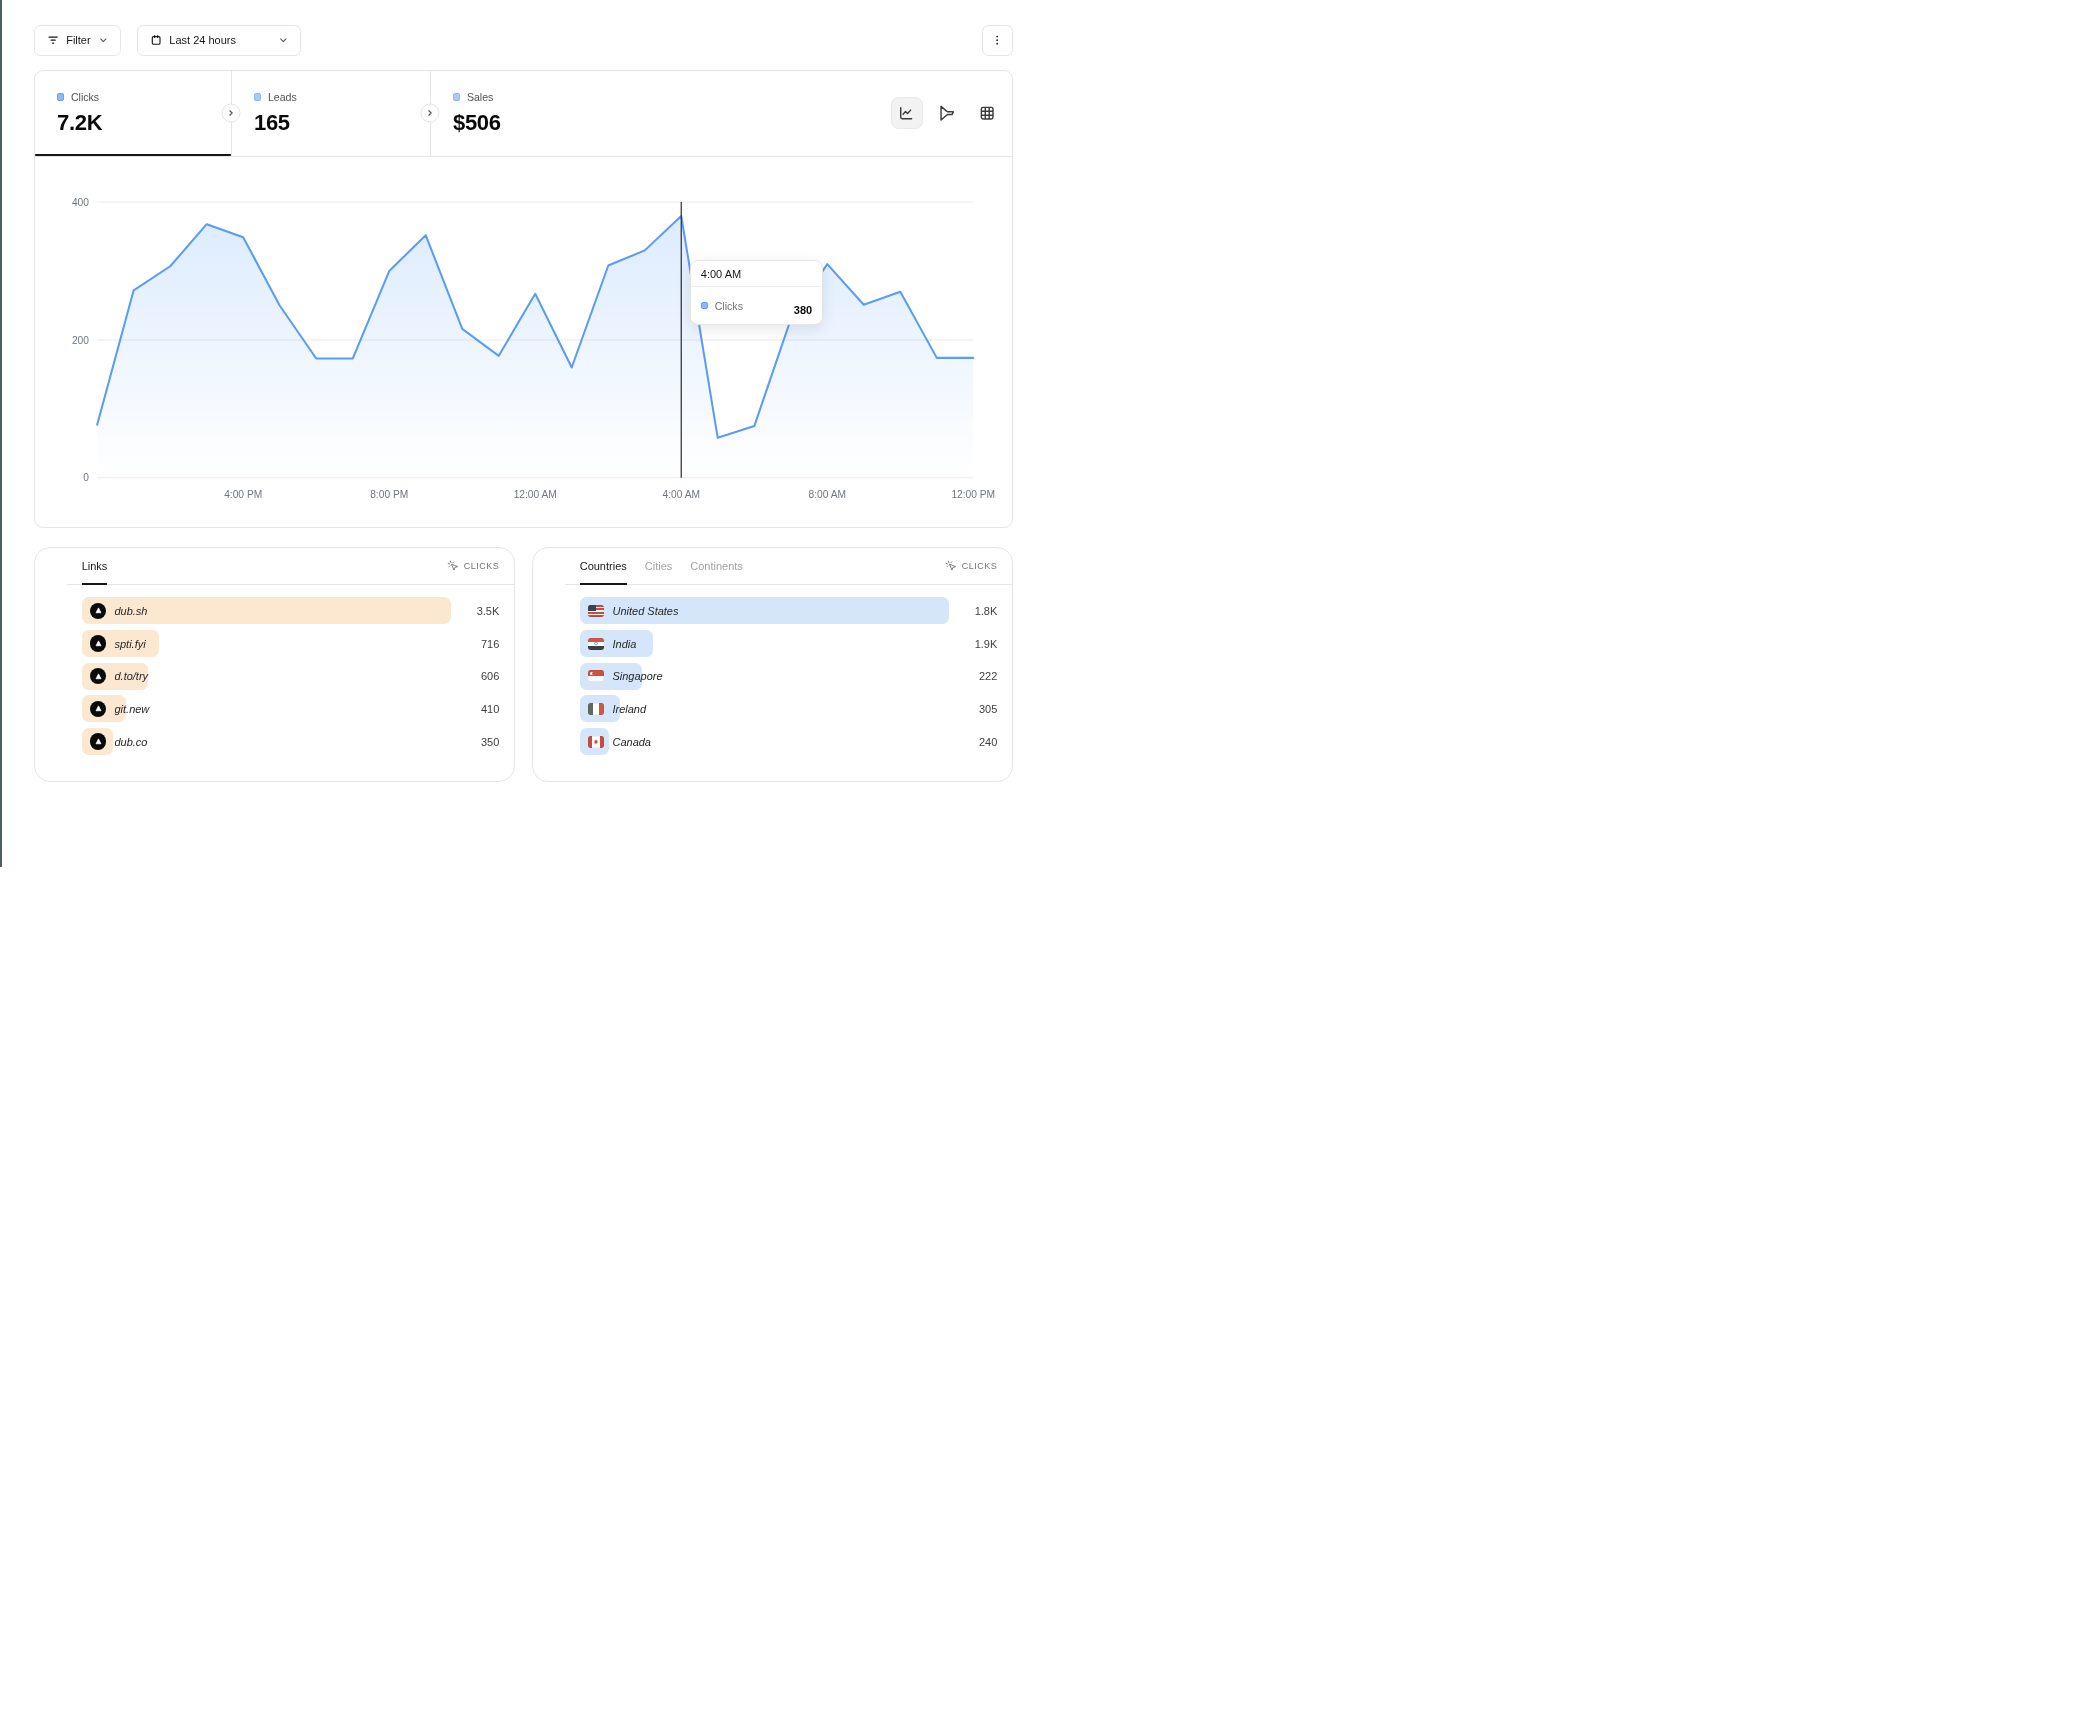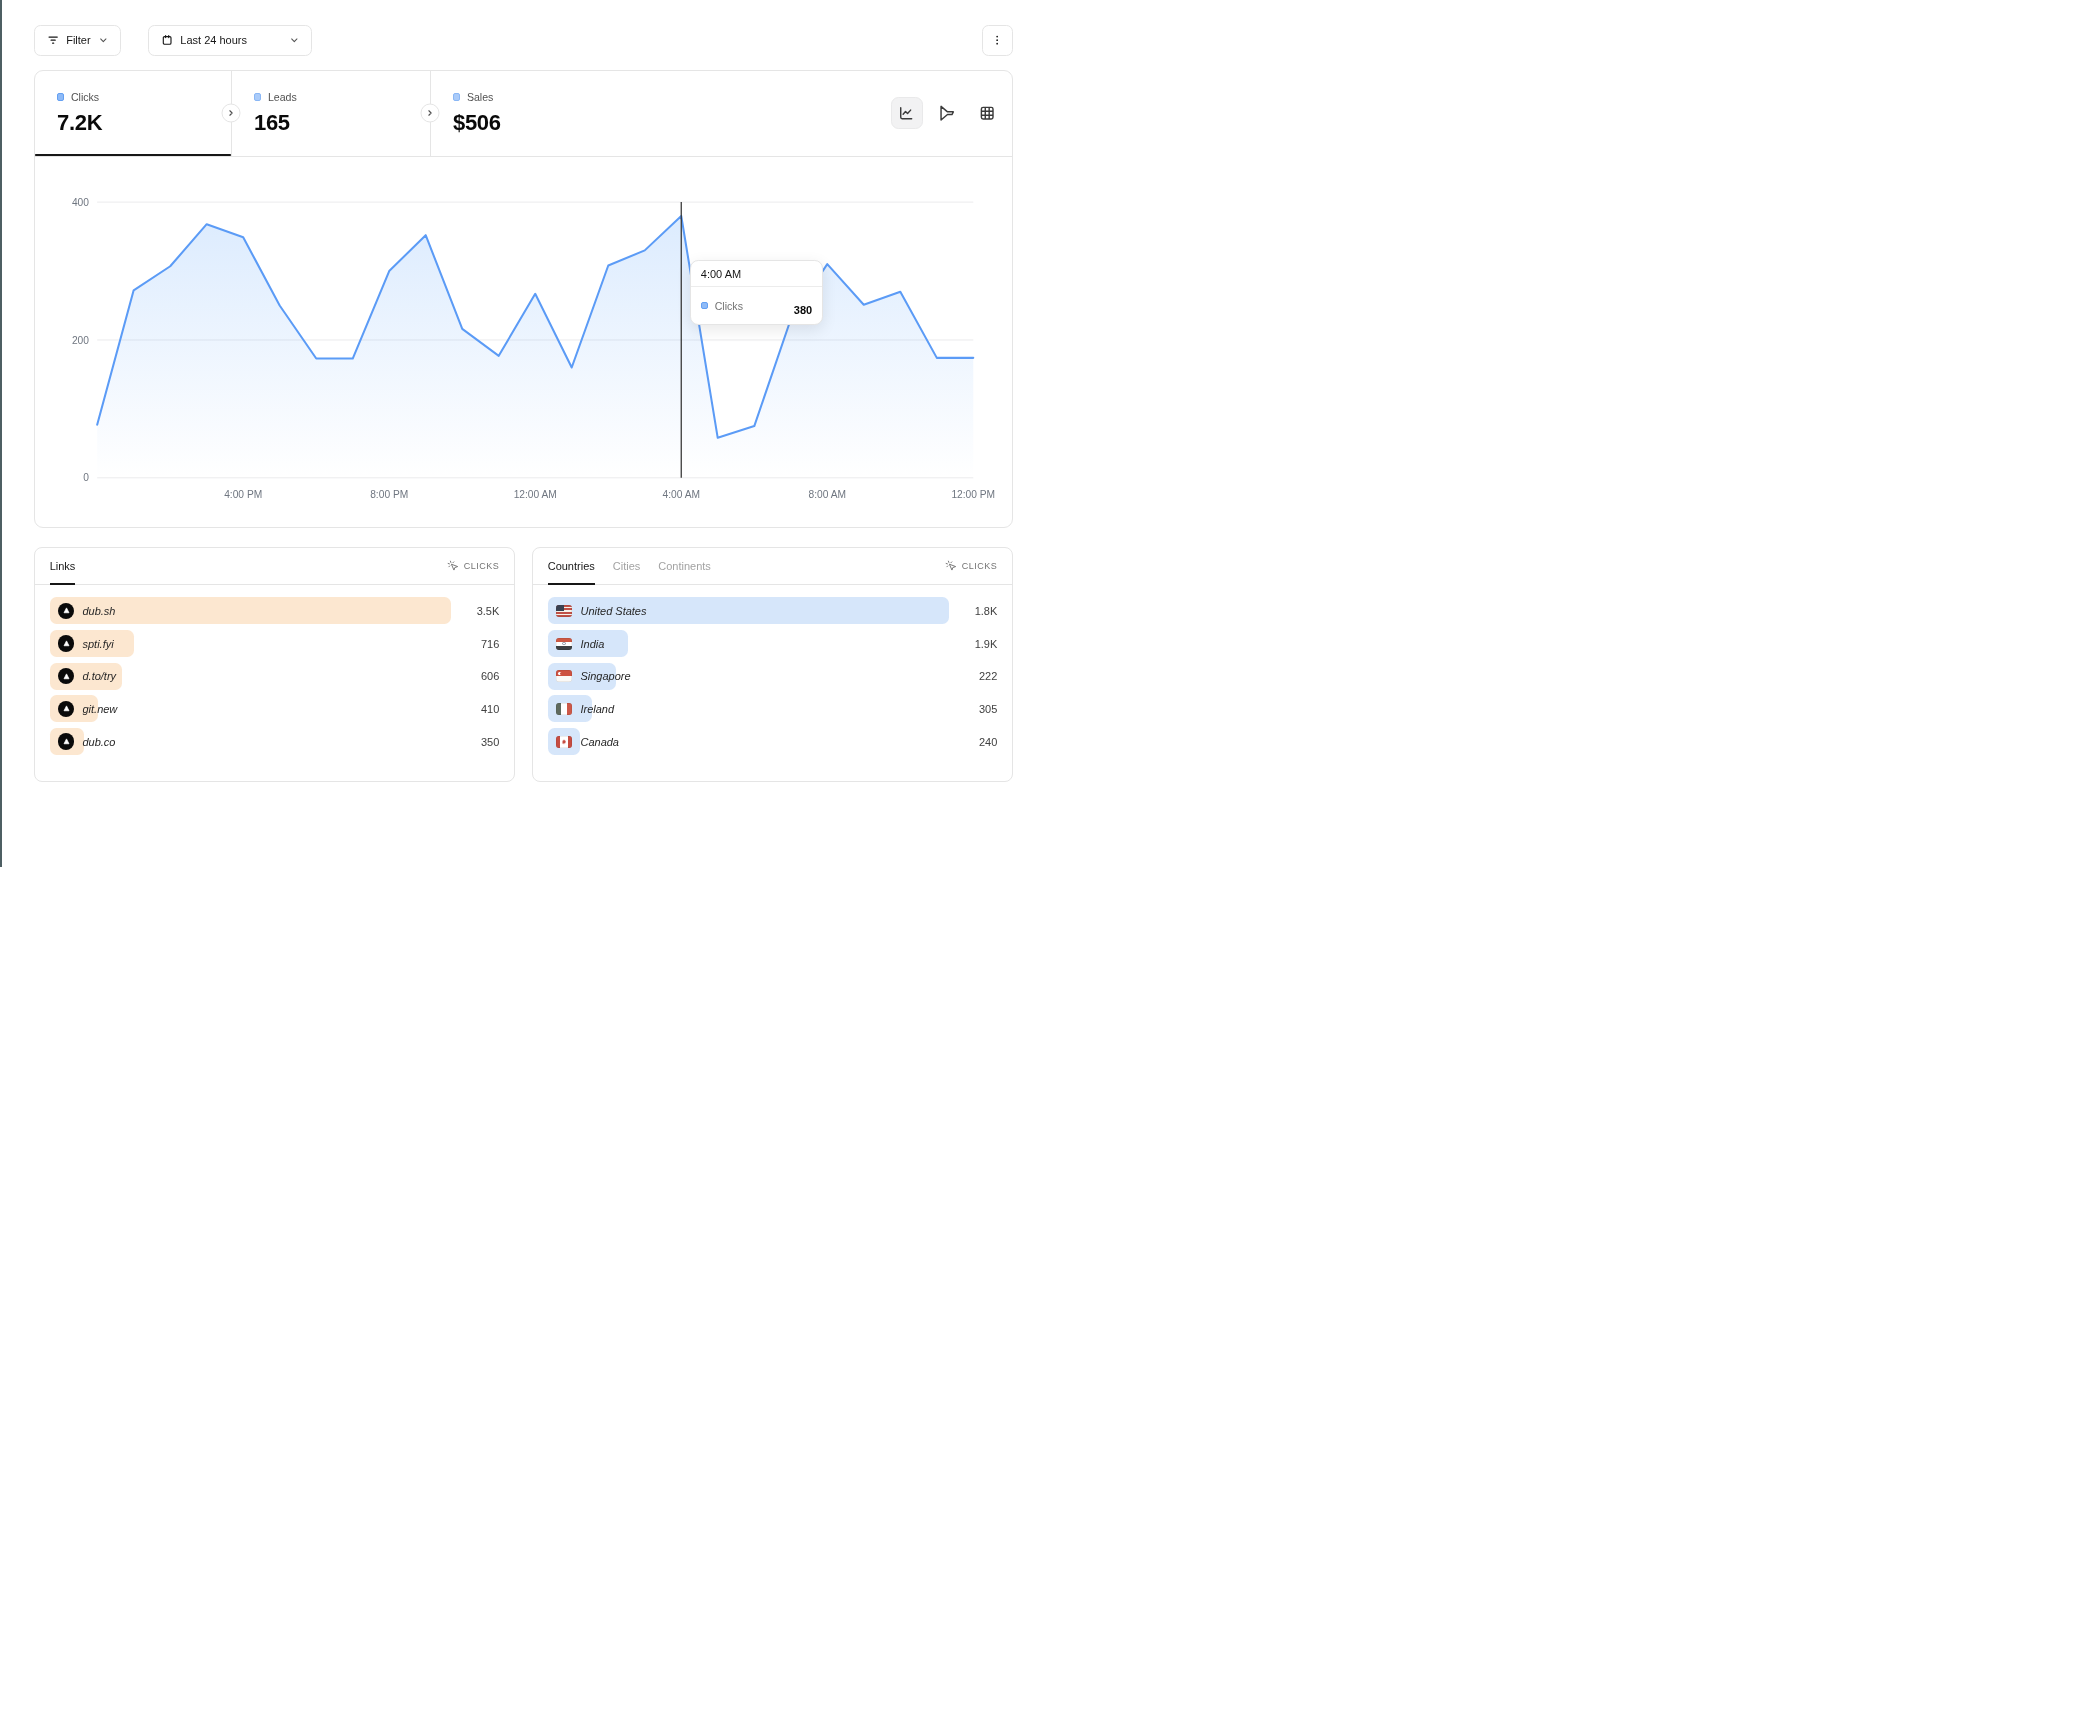--- a/index.html
+++ b/index.html
@@ -6,21 +6,21 @@
   body{
     width:1047px;min-height:867px;position:relative;
     font-family:"Liberation Sans",sans-serif;color:#171717;
     -webkit-font-smoothing:antialiased;
   }
   .edge-strip{position:absolute;left:0;top:0;bottom:0;width:1.6px;background:#4d5f63;}
   .container{padding:24.5px 34px 24.5px 34px;}
 
   
   .page-title{font-size:19px;font-weight:700;letter-spacing:-0.2px;color:#0a0a0a;margin:3.3px 0 19.6px;}
-  .toolbar{display:flex;align-items:center;gap:27px;}
+  .toolbar{display:flex;align-items:center;gap:16px;}
   .btn{
     display:inline-flex;align-items:center;gap:7.4px;height:31px;padding:0 11.5px;
     border:0.8px solid #e5e5e5;border-radius:6.5px;background:#fff;font-size:11px;
     color:#171717;cursor:pointer;box-sizing:border-box;
   }
   .btn svg{flex:none;}
   .btn-date{width:164px;}
   .btn-date .chev{margin-left:auto;}
   .kebab-btn{margin-left:auto;width:31px;justify-content:center;padding:0;}
   .icon-muted{color:#525252;}
@@ -50,21 +50,21 @@
   .cursor-tooltip{
     position:absolute;top:103px;width:131px;background:#fff;border:0.8px solid #e5e5e5;border-radius:8.2px;
     box-shadow:0 4.9px 14.7px rgba(0,0,0,.09);z-index:5;
   }
   .tt-header{padding:7.4px 9.8px 6.5px;font-size:11px;color:#171717;}
   .tt-body{border-top:0.8px solid #ececec;padding:8.2px 9.8px;display:flex;align-items:center;gap:6.5px;font-size:10.6px;color:#737373;}
   .tt-value{margin-left:auto;font-weight:700;color:#0a0a0a;font-size:11px;margin-top:8px;}
 
   
   .bottom-grid{display:flex;gap:17px;margin-top:19.6px;}
-  .panel{flex:1;border:0.8px solid #e5e5e5;border-radius:8px;background:#fff;box-sizing:border-box;min-height:235px;}
+  .panel{flex:1;border:0.8px solid #e5e5e5;border-radius:16px;background:#fff;box-sizing:border-box;min-height:235px;padding-left:32px;}
   .panel-header{display:flex;align-items:center;padding:0 14.7px;height:36px;border-bottom:0.8px solid #e5e5e5;}
   .panel-tabs{display:flex;gap:18px;height:100%;}
   .p-tab{font-size:11px;color:#a3a3a3;display:flex;align-items:center;height:100%;position:relative;cursor:pointer;}
   .p-tab.active{color:#171717;font-weight:500;}
   .p-tab.active::after{content:"";position:absolute;left:0;right:0;bottom:-0.8px;height:2px;background:#171717;}
   .metric{margin-left:auto;display:flex;align-items:center;gap:4.9px;color:#737373;font-size:9px;font-weight:500;letter-spacing:0.5px;}
   .rows{padding:12.3px 14.7px 11.5px;}
   .row{display:flex;align-items:center;height:27px;margin-bottom:5.7px;cursor:pointer;}
   .bar-area{flex:1;position:relative;height:100%;margin-right:9.8px;}
   .bar{position:absolute;left:0;top:0;bottom:0;border-radius:6.5px;}

